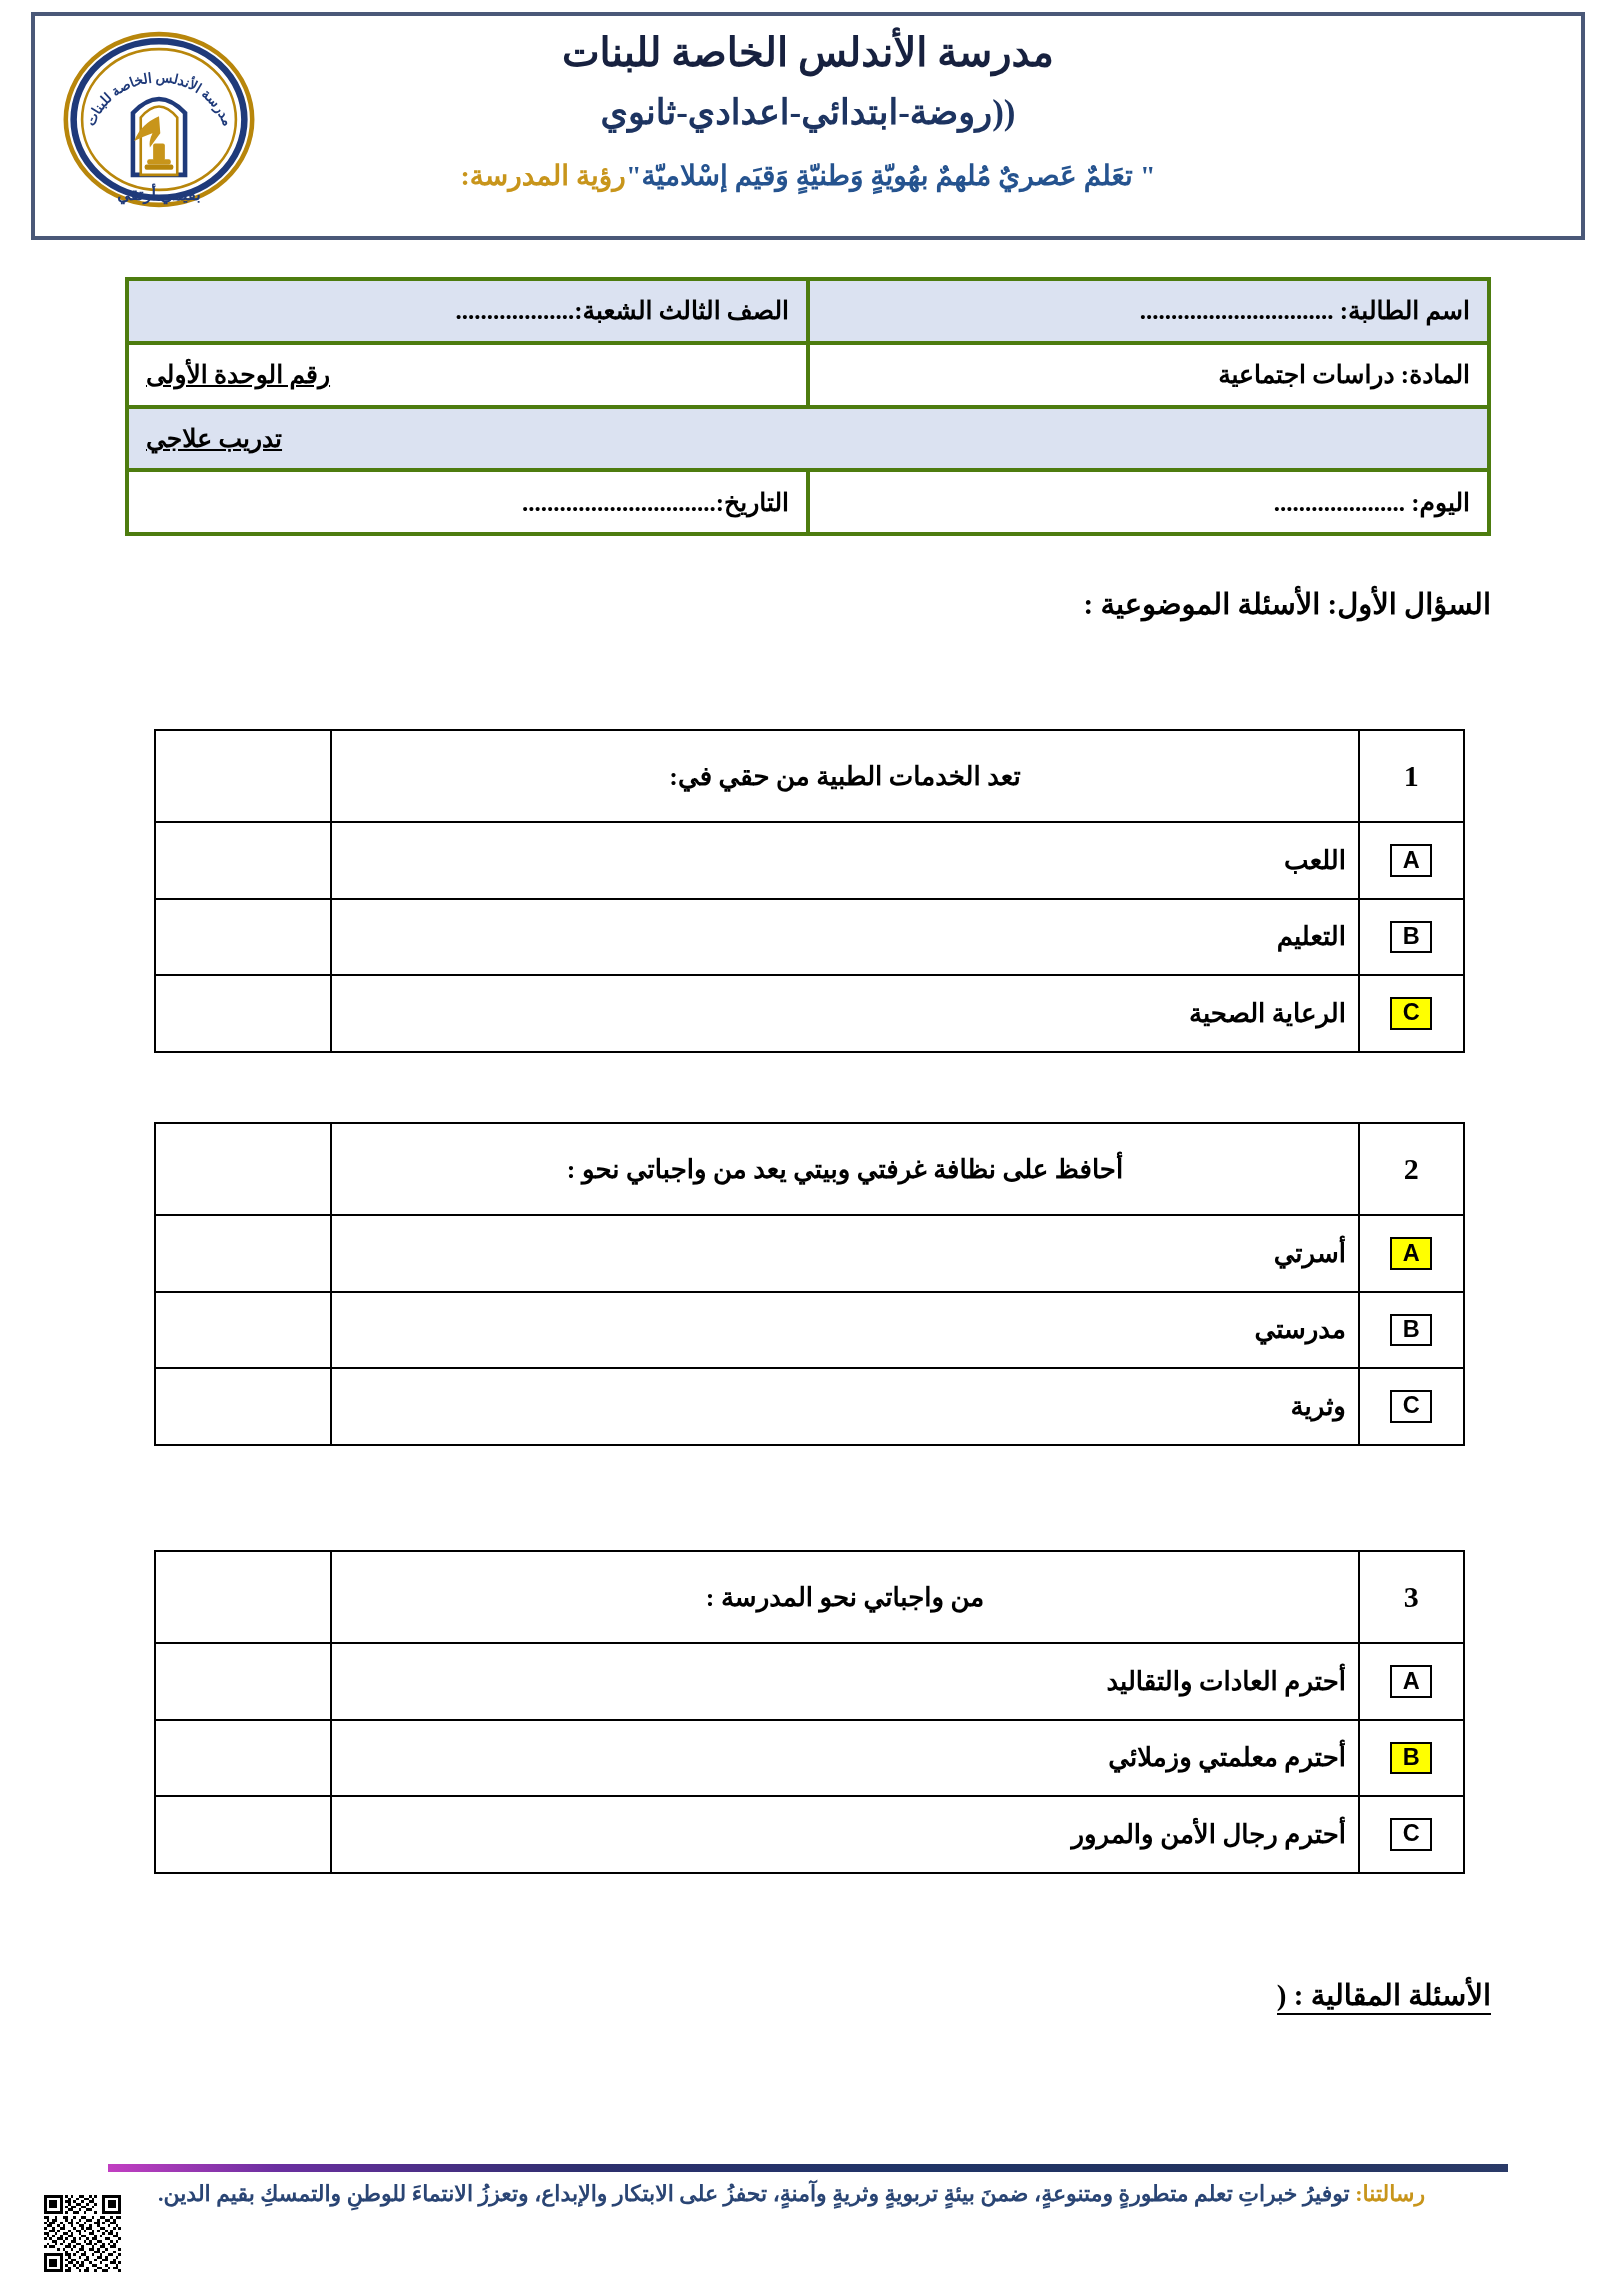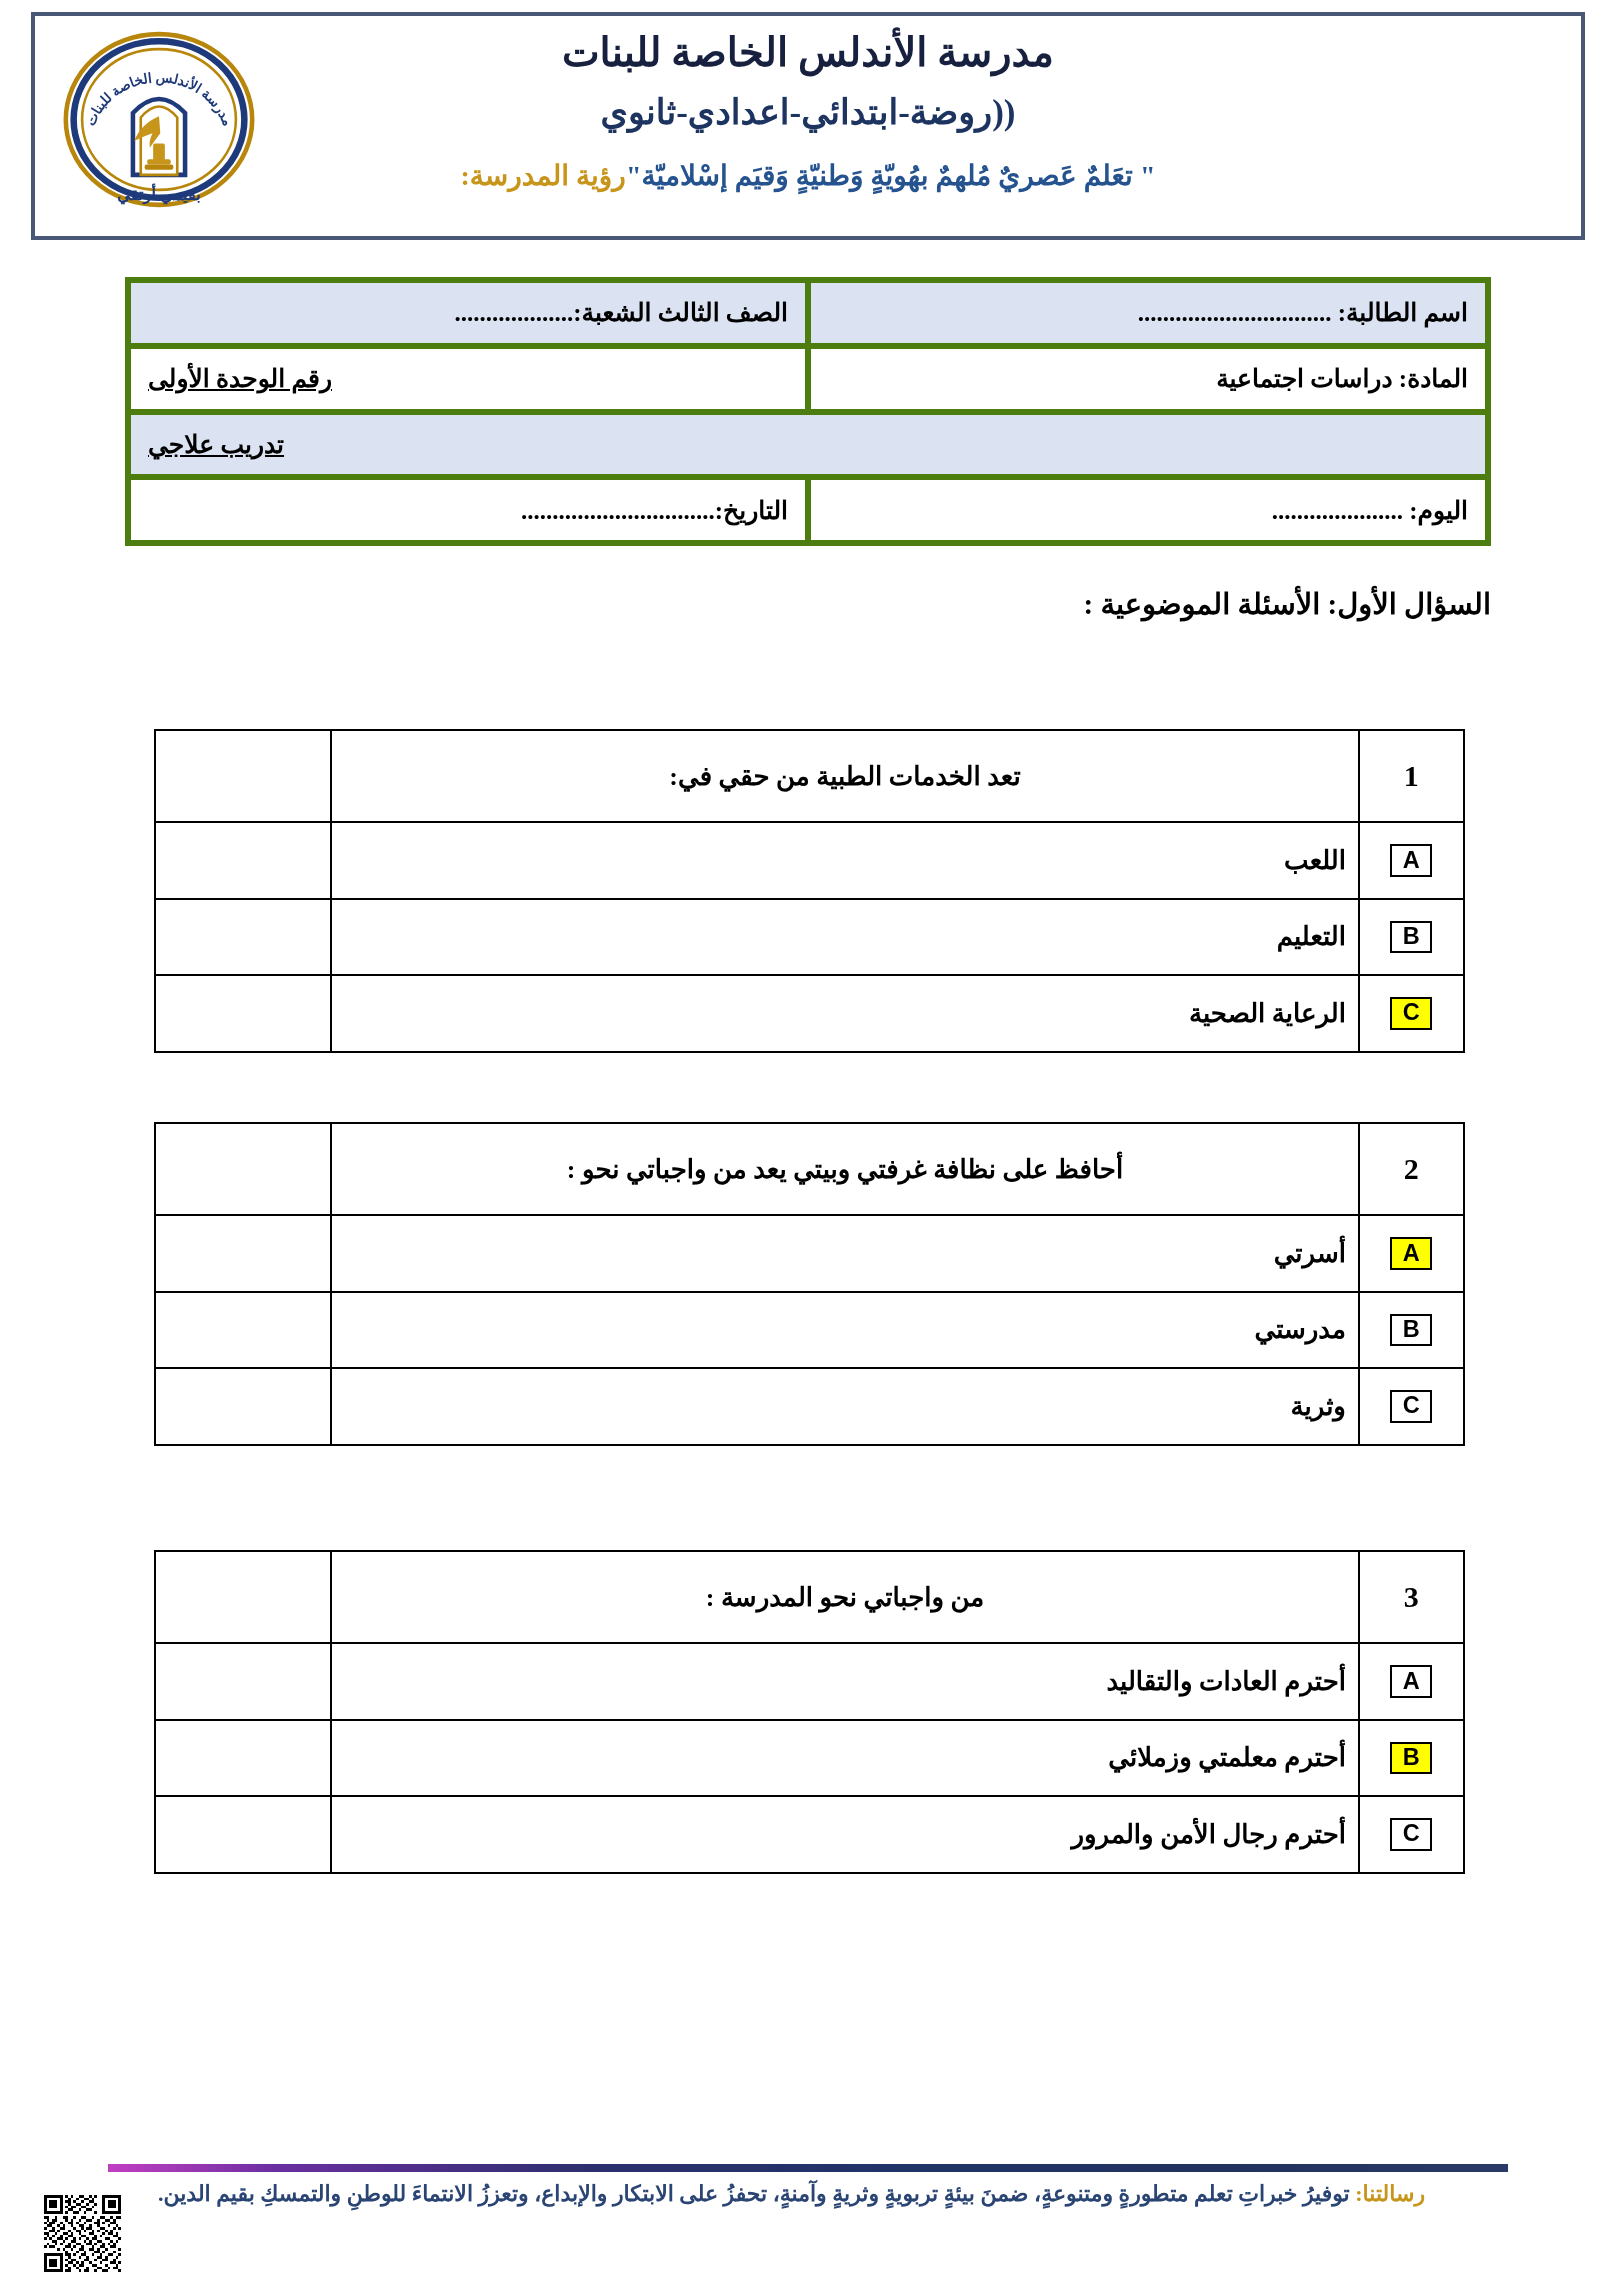--- a/index.html
+++ b/index.html
@@ -94,21 +94,21 @@
   .info-table {
     position: absolute;
     top: 277px;
     right: 125px;
     width: 1366px;
     border-collapse: collapse;
     table-layout: fixed;
     direction: rtl;
   }
   .info-table td {
-    border: 6px solid #4d7c0f;
+    border: 4px solid #4d7c0f;
     font-family: "Liberation Serif", "DejaVu Serif", serif;
     font-weight: bold;
     font-size: 25px;
     color: #000000;
     padding: 10.4px 17px;
     vertical-align: middle;
     height: 39px;
   }
   .info-shade { background: #dbe2f1; }
   .cell-tall { height: 68px; }
@@ -390,20 +390,23 @@
       <tr>
         <td class="opt-letter">
           <span class="letter-box">C</span>
         </td>
         <td class="opt-text">أحترم رجال الأمن والمرور</td>
         <td class="q-blank"></td>
       </tr>
     </tbody>
   </table>
 
+  <div class="essay-title">
+    <span>الأسئلة المقالية : (</span>
+  </div>
 
   <div class="footer-rule"></div>
   <div class="footer-text">
     <span class="footer-label">رسالتنا:</span><span> توفيرُ خبراتِ تعلم متطورةٍ ومتنوعةٍ، ضمنَ بيئةٍ تربويةٍ وثريةٍ وآمنةٍ، تحفزُ على الابتكار والإبداع، وتعززُ الانتماءَ للوطنِ والتمسكِ بقيم الدين.</span>
   </div>
 
   <div class="qr">
     <svg viewBox="0 0 29 29" width="77" height="77" shape-rendering="crispEdges" aria-hidden="true">
       <rect width="29" height="29" fill="#ffffff"></rect>
       <g fill="#000000">

